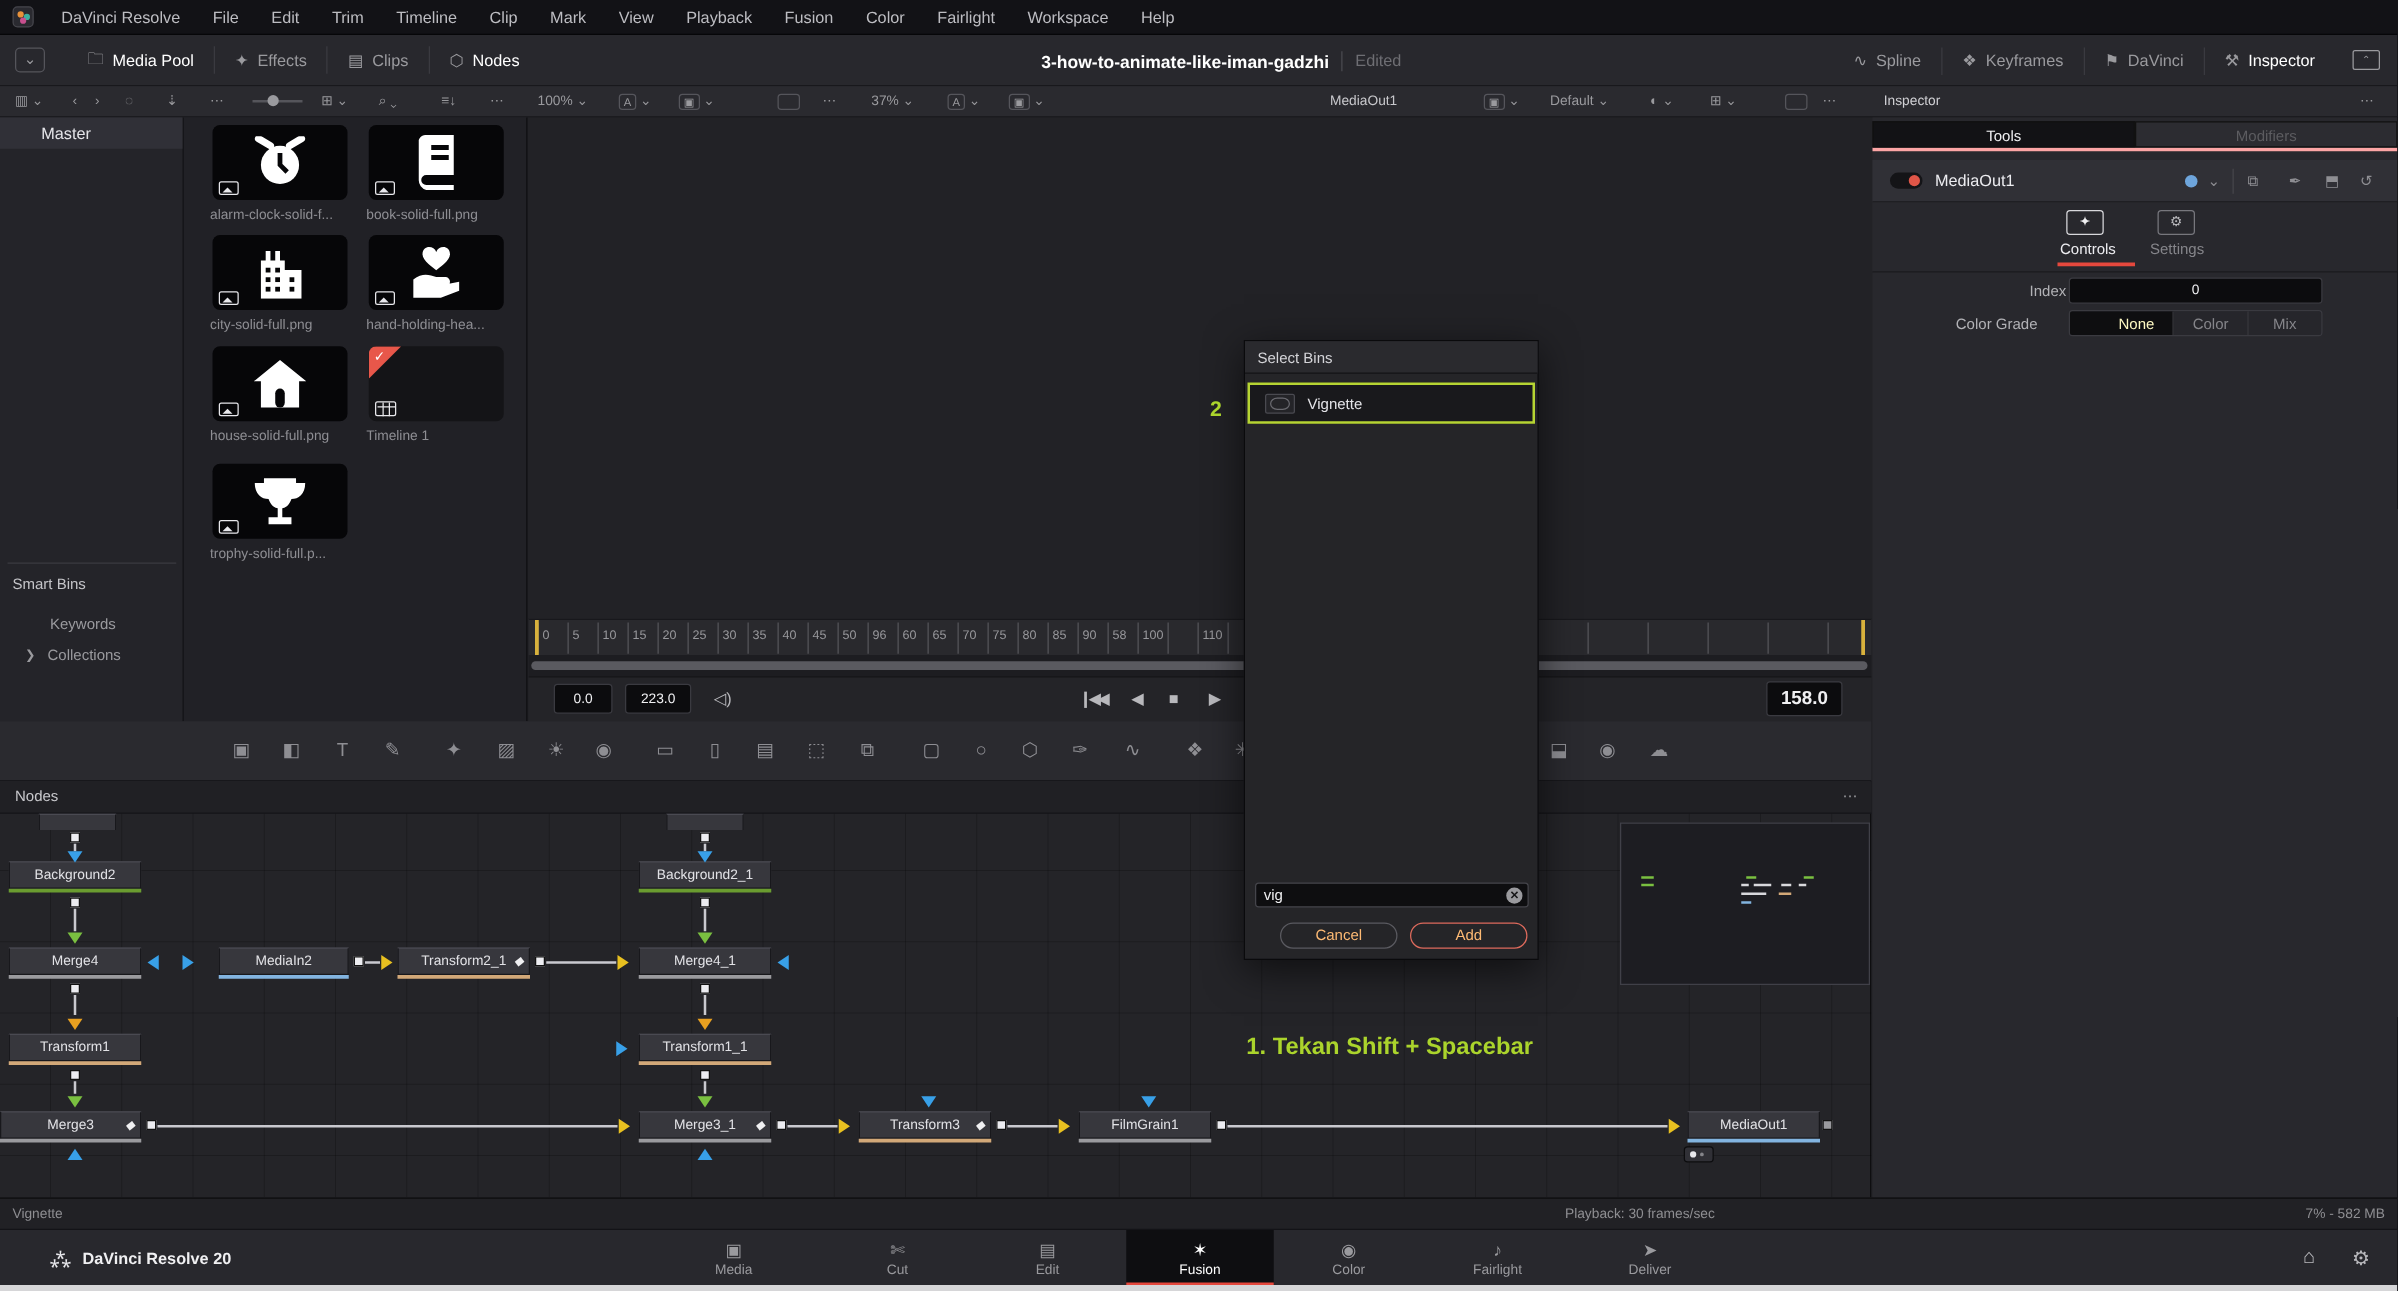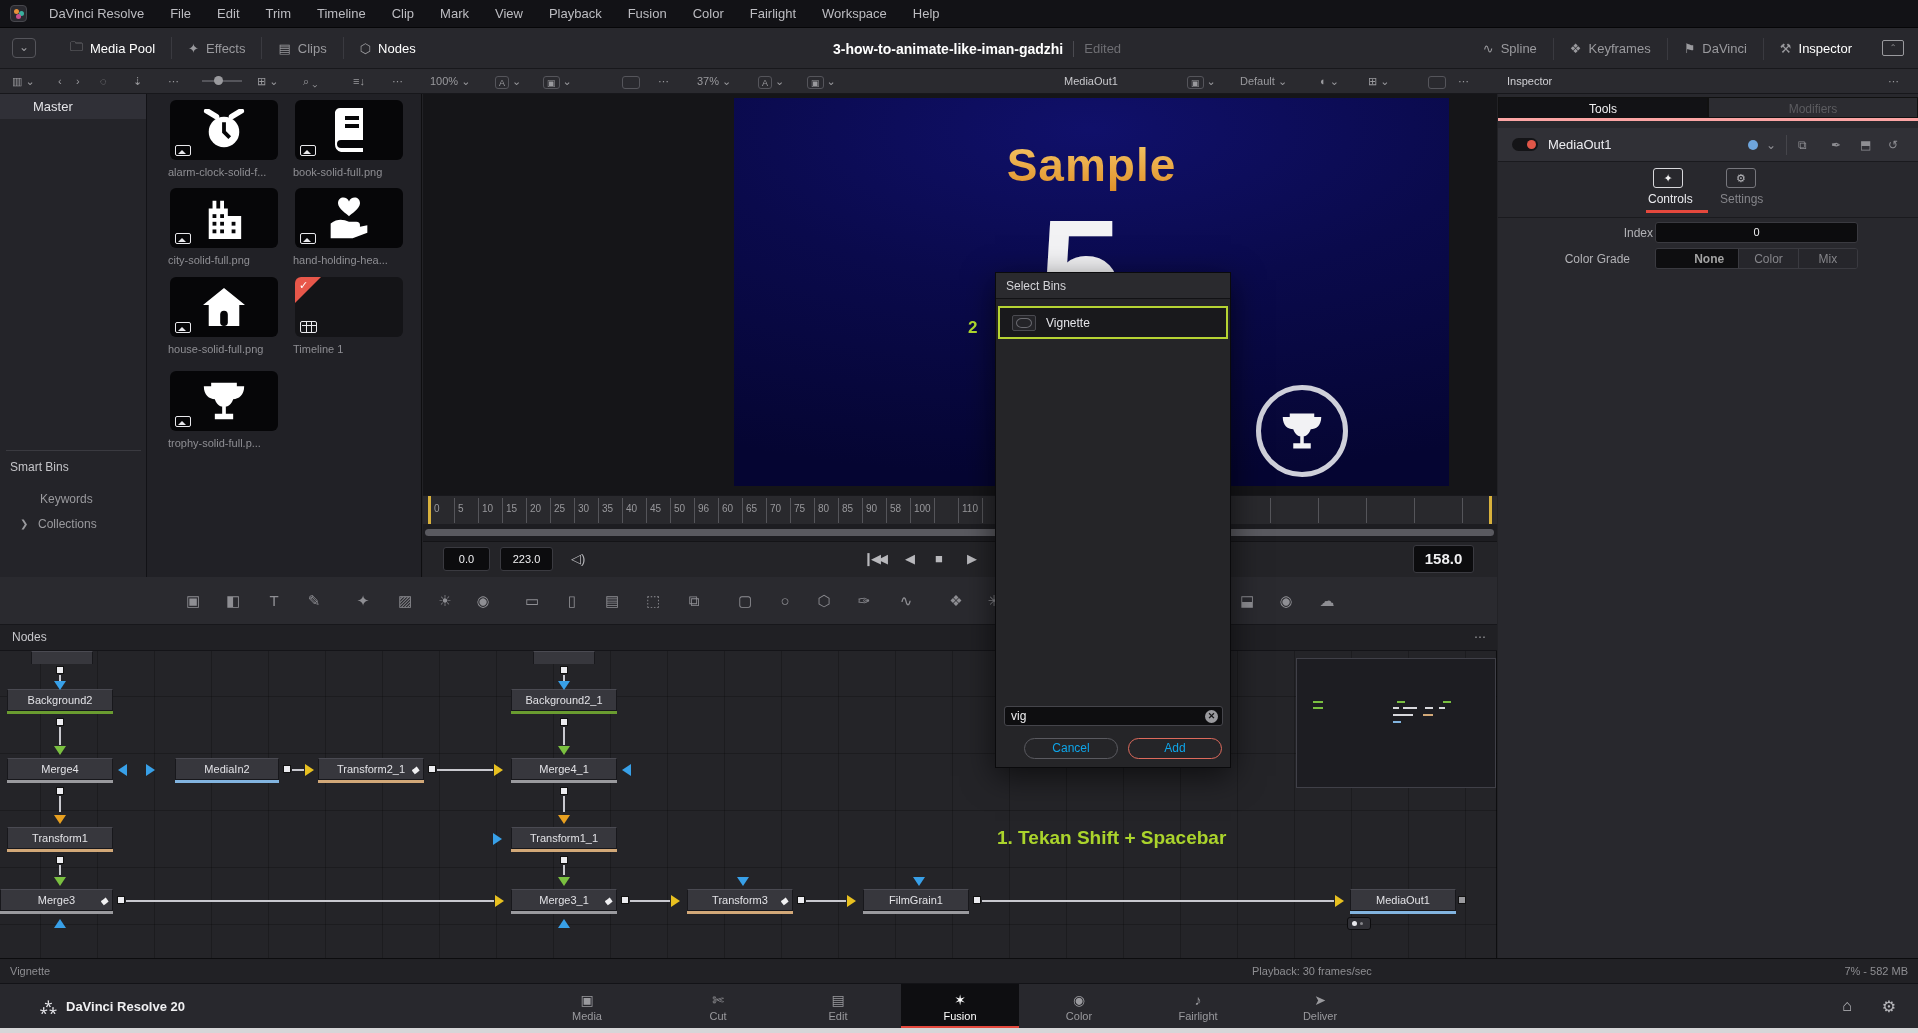--- a/index.html
+++ b/index.html
@@ -80,30 +80,30 @@
   .insp-tab.active{background:#121215;color:#f0f0f2;}
   .node-row{position:absolute;left:0;top:34px;width:420px;height:34px;background:#303036;border-bottom:1px solid #1a1a1e;display:flex;align-items:center;}
   .toggle{width:26px;height:13px;background:#141417;border-radius:7px;position:relative;margin-left:14px;}
   .toggle i{position:absolute;right:2px;top:2px;width:9px;height:9px;border-radius:50%;background:#e05648;}
   .subtabs{position:absolute;left:0;top:68px;width:420px;height:56px;background:#28282d;border-bottom:1px solid #1a1a1e;}
   .subtab-ic{position:absolute;top:6px;width:30px;height:20px;border:1px solid #77777d;border-radius:3px;color:#b8b8bc;text-align:center;line-height:18px;font-size:11px;}
   .param-label{position:absolute;font-size:12px;color:#b2b2b6;text-align:right;width:80px;}
   .seg{position:absolute;display:flex;border:1px solid #3a3a40;border-radius:3px;overflow:hidden;height:21px;}
   .seg div{flex:1;text-align:center;line-height:20px;font-size:12px;color:#85858a;background:#26262b;border-right:1px solid #3a3a40;}
   .seg div:last-child{border-right:none;}
-  .seg div.on{background:#0e0e10;color:#a3a3a3;font-weight:bold;padding-left:24px;}
+  .seg div.on{background:#0e0e10;color:#fef9c3;font-weight:normal;padding-left:24px;}
   
   #dialog{left:995px;top:272px;width:236px;height:496px;background:#252528;border:1px solid #0a0a0c;box-shadow:0 8px 30px rgba(0,0,0,.6);z-index:40;}
   #dialog header{height:26px;line-height:26px;padding-left:10px;color:#d4d4d8;font-size:12px;background:#2a2a2e;border-bottom:1px solid #121215;}
   .vrow{position:absolute;left:2px;top:33px;width:230px;height:33px;background:#19191c;border:2px solid #b6d433;display:flex;align-items:center;}
   .vrow .vic{width:24px;height:16px;background:#242428;border:1px solid #4a4a50;border-radius:2px;margin:0 10px 0 12px;position:relative;}
   .vrow .vic:after{content:"";position:absolute;left:3px;top:2px;right:3px;bottom:2px;border:1px solid #6a6a70;border-radius:40%/55%;}
   .search-box{position:absolute;left:8px;top:433px;width:219px;height:20px;background:#0e0e10;border:1px solid #45454b;border-radius:3px;color:#f0f0f2;font-size:12px;line-height:18px;padding-left:6px;}
   .clear-x{position:absolute;right:4px;top:3px;width:13px;height:13px;border-radius:50%;background:#9a9a9e;color:#141416;font-size:9px;line-height:13px;text-align:center;font-weight:bold;}
-  .dlg-btn{position:absolute;top:465px;width:94px;height:21px;border-radius:11px;text-align:center;line-height:19px;font-size:12px;color:#0ea5e9;border:1px solid #5a5a60;}
+  .dlg-btn{position:absolute;top:465px;width:94px;height:21px;border-radius:11px;text-align:center;line-height:19px;font-size:12px;color:#fdba74;border:1px solid #5a5a60;}
   .green{color:#abd42c;font-weight:bold;}
 </style>
 </head>
 <body>
 
 <div id="app">
 
   <div class="abs" id="menubar">
     <div class="applogo">
       <i style="left:3px;top:3px;width:5px;height:5px;background:#e8913a;"></i>
@@ -292,36 +292,20 @@
         <div class="thumb" style="left: 170px; top: 277px;">
           <svg width="44" height="42" viewBox="0 0 24 22">
             <path fill="#fff" d="M5 1 H19 V3 H23 C23 8 20 10 17 10 C16 13 14 14 13 14 V18 H17 V21 H7 V18 H11 V14 C10 14 8 13 7 10 C4 10 1 8 1 3 H5 Z"></path>
           </svg>
           <span class="badge"></span>
         </div>
         <div class="thumb-label" style="left: 168px; top: 343px;">trophy-solid-full.p...</div>
       </div>
   </div>
 
-  <div class="abs" id="viewer">
-    <div class="canvas">
-      <div class="sample-text">Sample</div>
-      <div class="big-five">5</div>
-      <div class="circ" style="left:348px;top:284px;">
-        <svg width="44" height="40" viewBox="0 0 24 22">
-            <path fill="#f2f2f4" d="M12 1 L23 10 H20 V21 H14 V14 H10 V21 H4 V10 H1 Z"></path>
-          </svg>
-      </div>
-      <div class="circ" style="left:522px;top:287px;">
-        <svg width="42" height="40" viewBox="0 0 24 22">
-            <path fill="#f2f2f4" d="M5 1 H19 V3 H23 C23 8 20 10 17 10 C16 13 14 14 13 14 V18 H17 V21 H7 V18 H11 V14 C10 14 8 13 7 10 C4 10 1 8 1 3 H5 Z"></path>
-          </svg>
-      </div>
-    </div>
-  </div>
 
   <div id="ruler">
       <div class="tick" style="left: 7px;"></div>
       <div class="tick-label" style="left: 11px;">0</div>
       <div class="tick" style="left: 31px;"></div>
       <div class="tick-label" style="left: 35px;">5</div>
       <div class="tick" style="left: 55px;"></div>
       <div class="tick-label" style="left: 59px;">10</div>
       <div class="tick" style="left: 79px;"></div>
       <div class="tick-label" style="left: 83px;">15</div>

